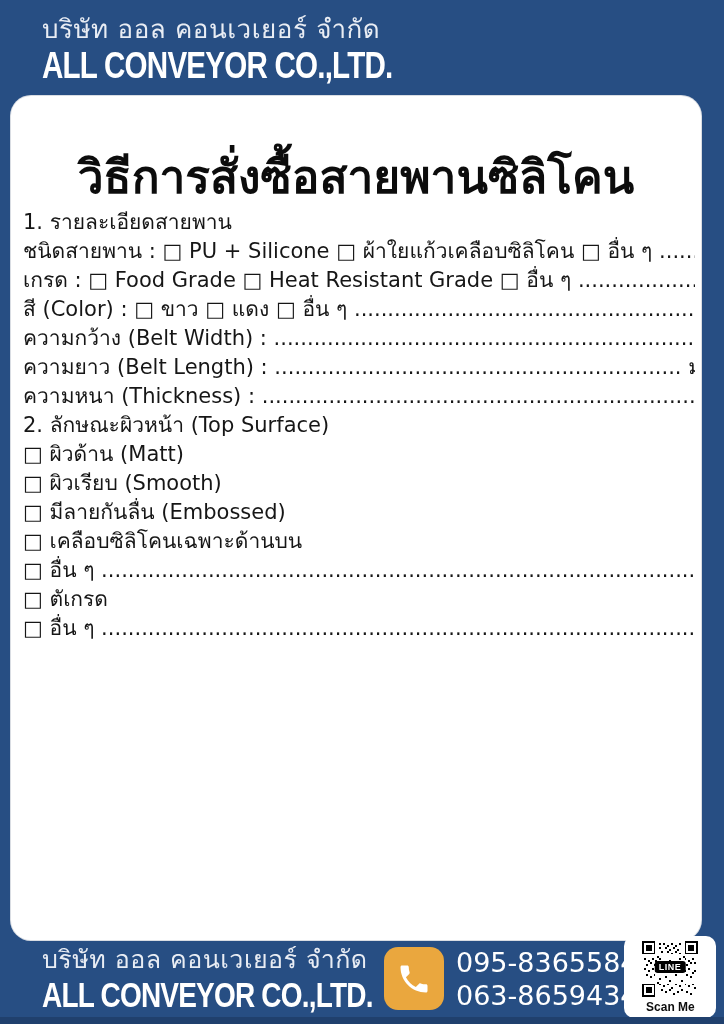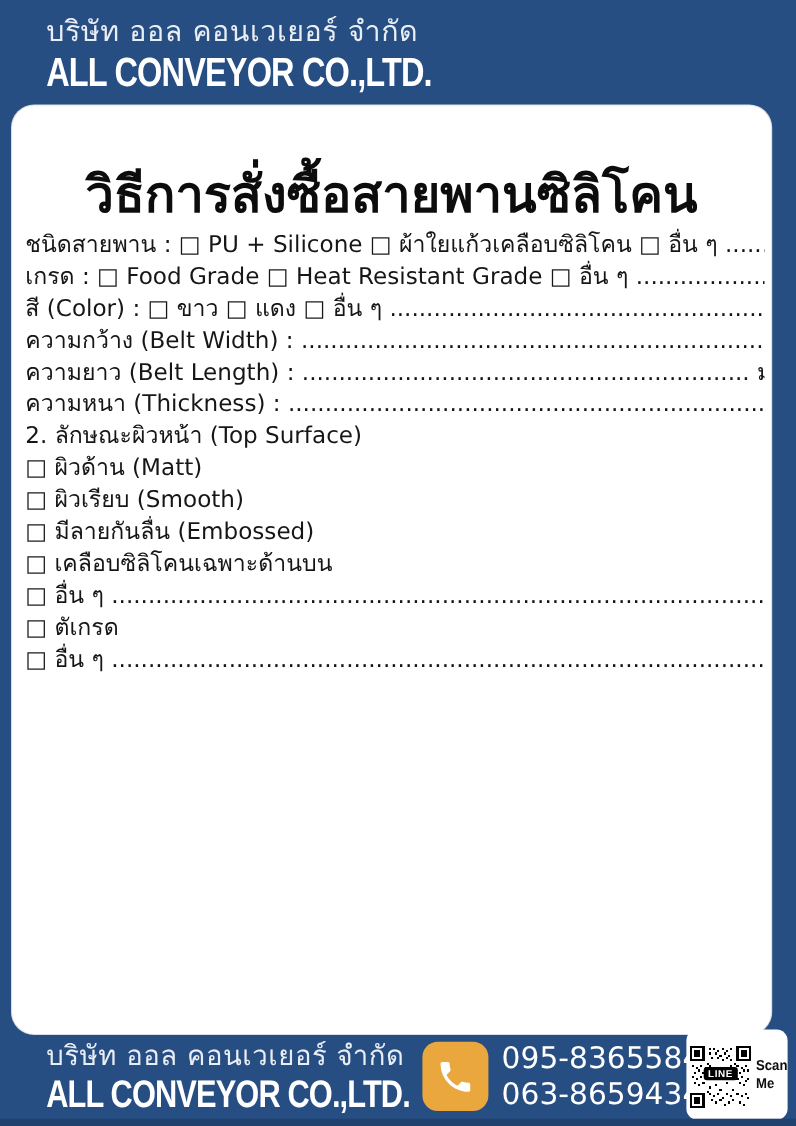--- a/index.html
+++ b/index.html
@@ -44,21 +44,21 @@
     display:flex;align-items:center;justify-content:center;
   }
   .phone-badge svg{width:36px;height:36px;}
   .phones{
     position:absolute;left:456px;top:946px;color:#ffffff;
     font-size:27px;line-height:33px;white-space:nowrap;
   }
   .qr-card{
     position:absolute;left:624px;top:936px;width:92px;height:82px;
     background:#ffffff;border-radius:10px;
-    display:flex;flex-direction:row;align-items:center;
+    display:flex;flex-direction:column;align-items:center;
   }
   .qr-wrap{position:relative;width:62px;height:60px;margin-top:3px;}
   .qr-wrap svg{width:62px;height:60px;display:block;}
   .line-badge{
     position:absolute;left:50%;top:46%;transform:translate(-50%,-50%);
     background:#000;color:#fff;font-weight:bold;font-size:9px;
     padding:1px 4px;border-radius:3px;letter-spacing:0.5px;
     font-family:"Liberation Sans", sans-serif;
   }
   .scanme{
@@ -77,20 +77,21 @@
 <div>
 
   <header class="top-header">
     <div class="co-th">บริษัท ออล คอนเวเยอร์ จำกัด</div>
     <div class="co-en">ALL CONVEYOR CO.,LTD.</div>
   </header>
 
   <main class="card">
     <h1 class="form-title">วิธีการสั่งซื้อสายพานซิลิโคน</h1>
     <div class="form-lines">
+      <div class="form-line">1. รายละเอียดสายพาน</div>
       <div class="form-line">ชนิดสายพาน : □ PU + Silicone □ ผ้าใยแก้วเคลือบซิลิโคน □ อื่น ๆ ............</div>
       <div class="form-line">เกรด : □ Food Grade □ Heat Resistant Grade □ อื่น ๆ ..........................</div>
       <div class="form-line">สี (Color) : □ ขาว □ แดง □ อื่น ๆ .....................................................</div>
       <div class="form-line">ความกว้าง (Belt Width) : ......................................................................... มม.</div>
       <div class="form-line">ความยาว (Belt Length) : ............................................................. มม. / เมตร</div>
       <div class="form-line">ความหนา (Thickness) : ........................................................................... มม.</div>
       <div class="form-line">2. ลักษณะผิวหน้า (Top Surface)</div>
       <div class="form-line">□ ผิวด้าน (Matt)</div>
       <div class="form-line">□ ผิวเรียบ (Smooth)</div>
       <div class="form-line">□ มีลายกันลื่น (Embossed)</div>

